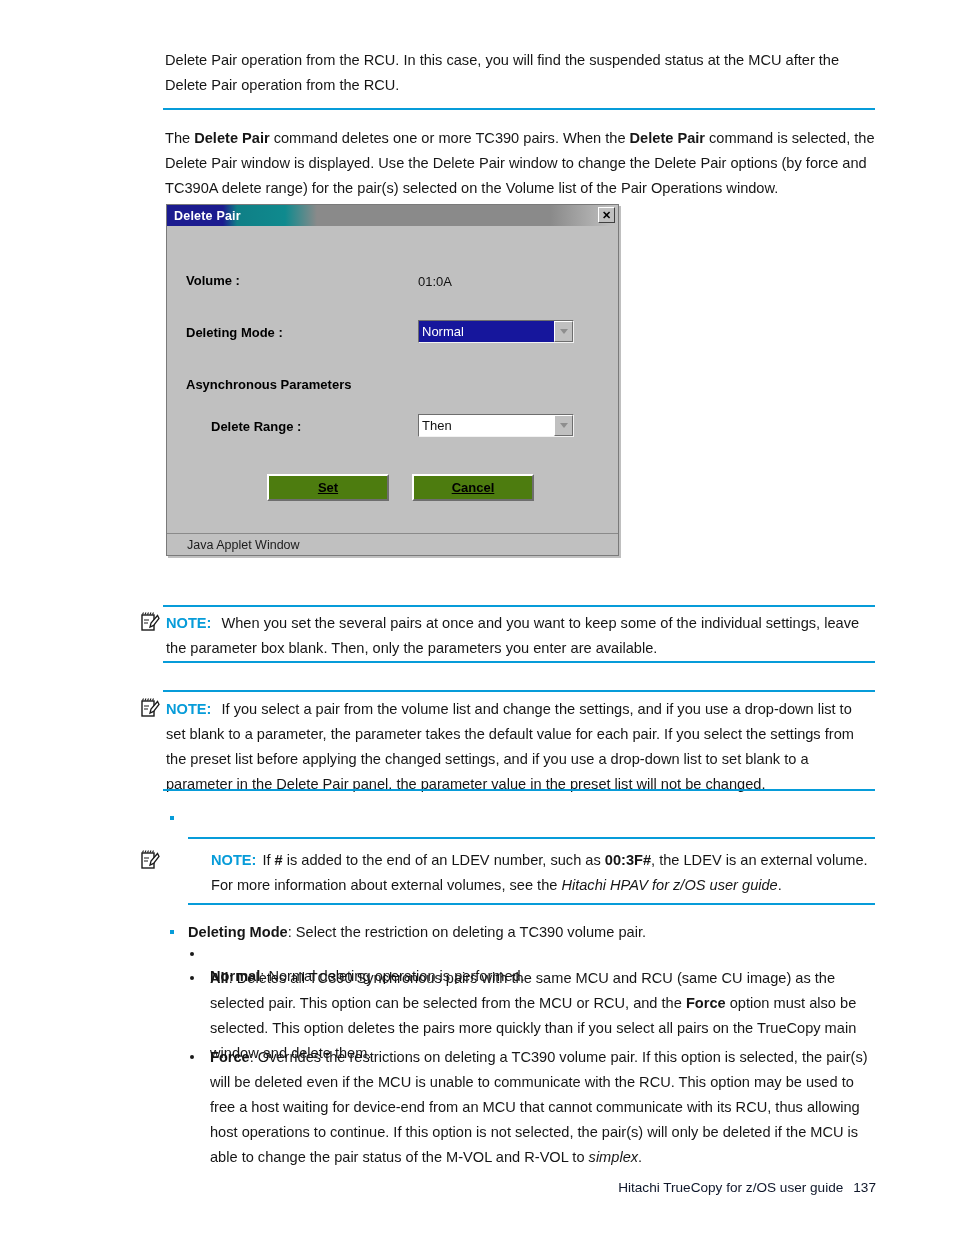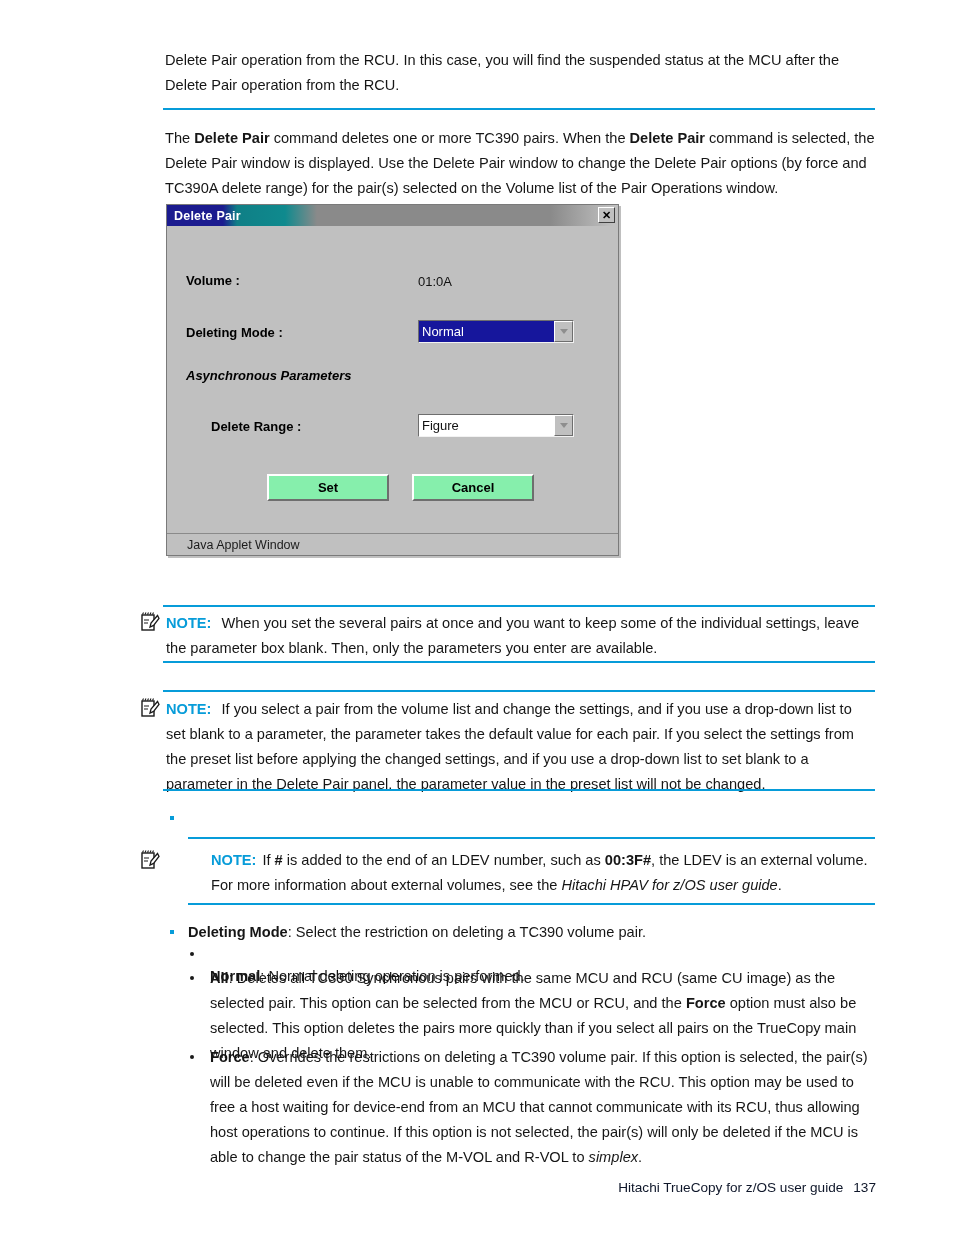--- a/index.html
+++ b/index.html
@@ -139,32 +139,33 @@
     width: 0; height: 0;
     border-left: 4px solid transparent;
     border-right: 4px solid transparent;
     border-top: 5px solid #8e8e8e;
   }
 
   .dlg-btn {
     position: absolute;
     width: 122px;
     height: 27px;
-    background: #86efac;
+    background: #4d7c0f;
     border-top: 2px solid #ffffff;
     border-left: 2px solid #ffffff;
     border-right: 2px solid #6e6e6e;
     border-bottom: 2px solid #6e6e6e;
     font-size: 13px;
     font-weight: bold;
     color: #000;
     display: flex;
     align-items: center;
     justify-content: center;
     font-family: "Liberation Sans", sans-serif;
+    text-decoration: underline;
   }
 
   .statusbar {
     position: absolute;
     left: 0; right: 0; bottom: 0;
     height: 22px;
     border-top: 1px solid #8a8a8a;
     display: flex;
     align-items: center;
     padding-left: 20px;
@@ -244,26 +245,26 @@
 
       <span class="dlg-label" style="left:19px; top:99px;">Deleting Mode :</span>
 
       <div class="combo selected" style="left:251px; top:94px;">
         <span class="combo-text">Normal</span>
         <span class="combo-arrow">
             <span></span>
           </span>
       </div>
 
-      <span class="dlg-label" style="left:19px; top:142px;font-style:italic;">Asynchronous Parameters</span>
+      <span class="dlg-label" style="left:19px; top:151px;">Asynchronous Parameters</span>
 
       <span class="dlg-label" style="left:44px; top:193px;">Delete Range :</span>
 
       <div class="combo" style="left:251px; top:188px;">
-        <span class="combo-text">Figure</span>
+        <span class="combo-text">Then</span>
         <span class="combo-arrow">
             <span></span>
           </span>
       </div>
 
       <div class="dlg-btn" style="left:100px; top:248px;">Set</div>
       <div class="dlg-btn" style="left:245px; top:248px;">Cancel</div>
     </div>
 
     <div class="statusbar">

